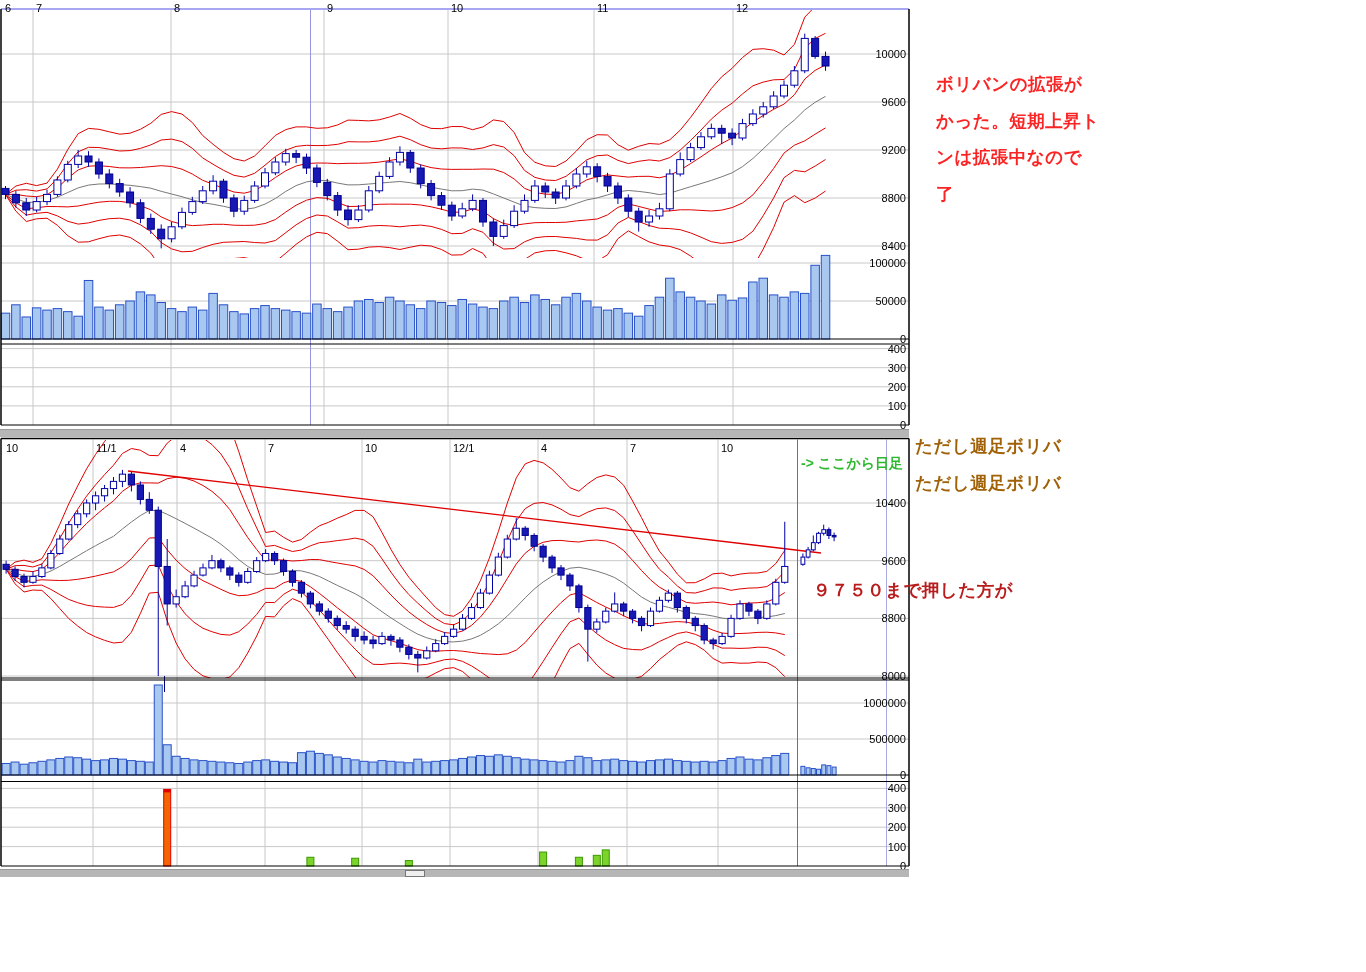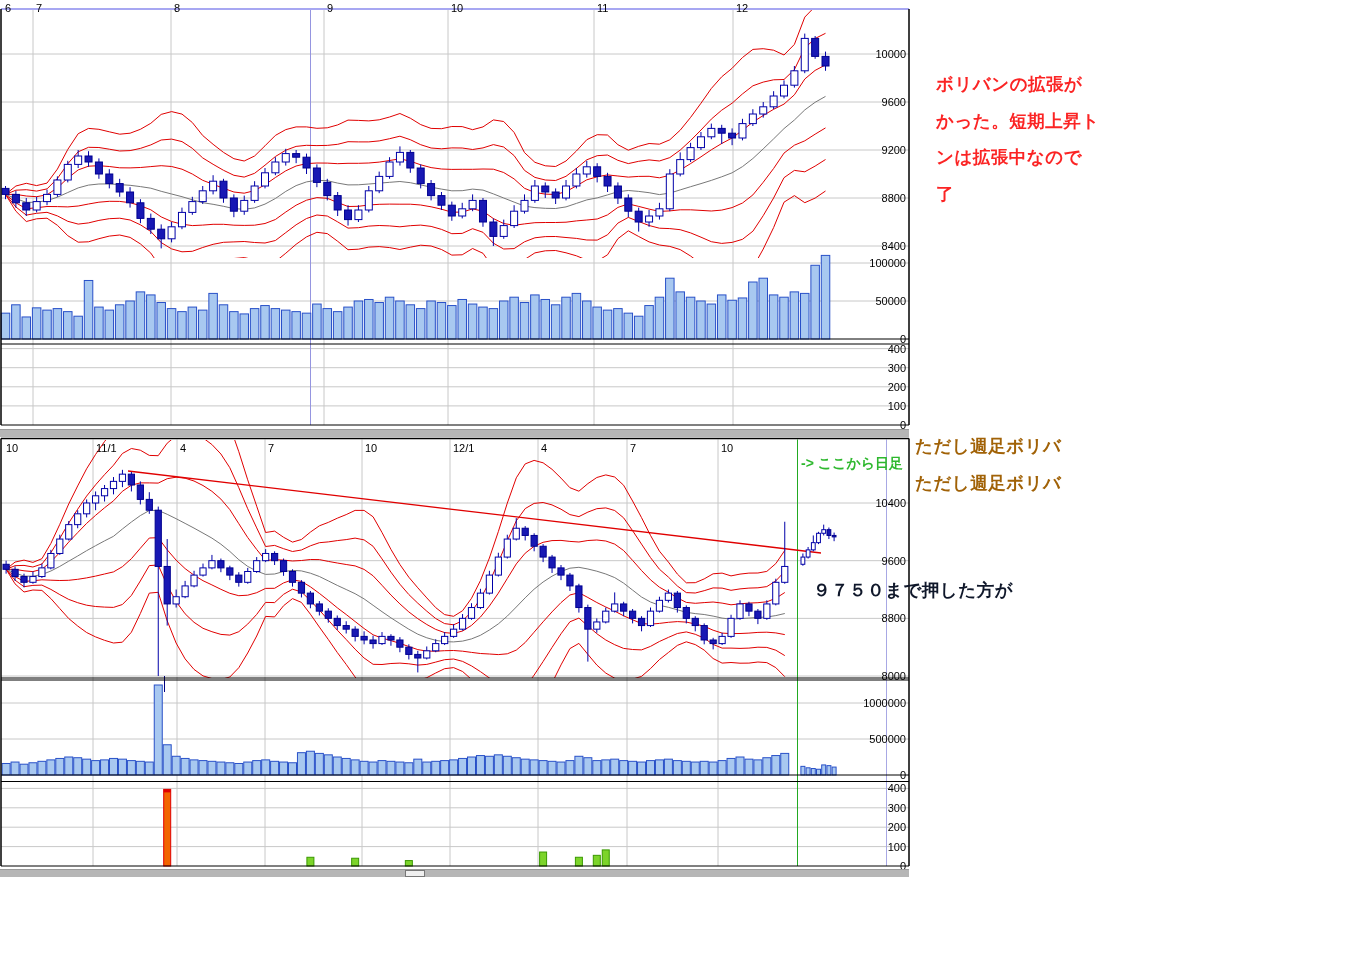--- a/index.html
+++ b/index.html
@@ -712,18 +712,18 @@
     <div>かった。短期上昇ト</div>
     <div>ンは拡張中なので</div>
     <div>了</div>
   </div>
 
   <div class="note red-note" style="left: 915px; top: 428px; color: #a16207;">
     <div>ただし週足ボリバ</div>
     <div>ただし週足ボリバ</div>
   </div>
 
-  <div class="note red-note" style="left: 813px; top: 572px; color: #0f172a;">
+  <div class="note red-note" style="left: 813px; top: 572px; color: #b91c1c;">
     <div>９７５０まで押した方が</div>
   </div>
 
   <div class="green-note" style="left: 801px; top: 455px; color: rgb(46, 184, 46);"><span>-&gt; ここから日足</span></div>
 </div>
 
 </body></html>

